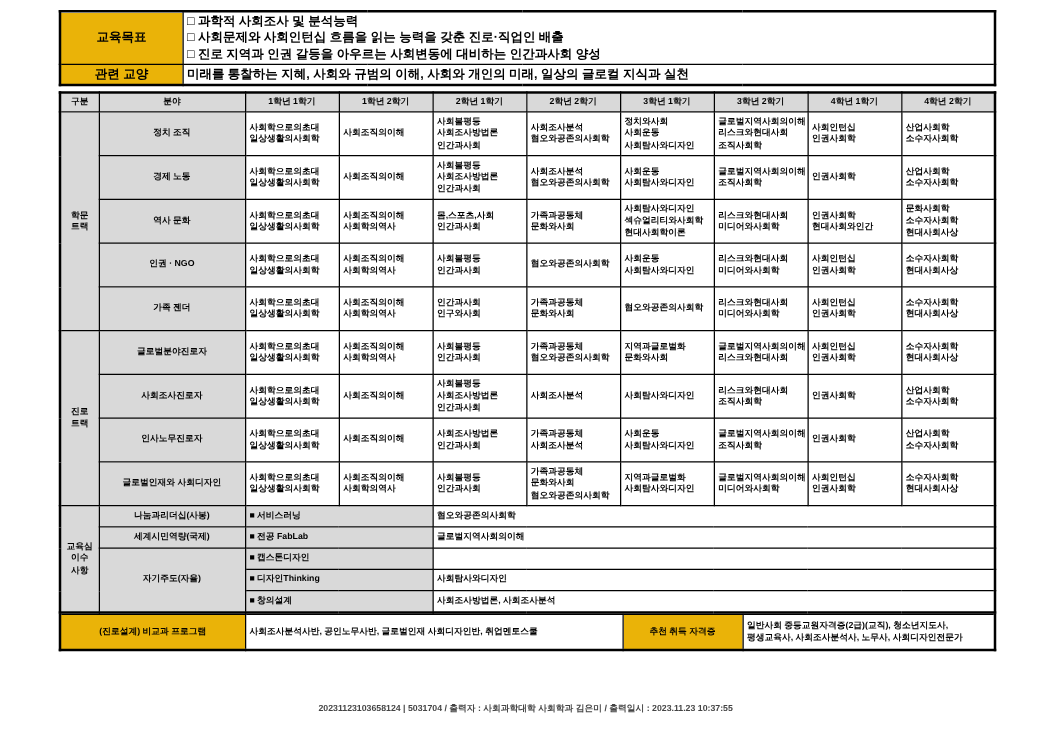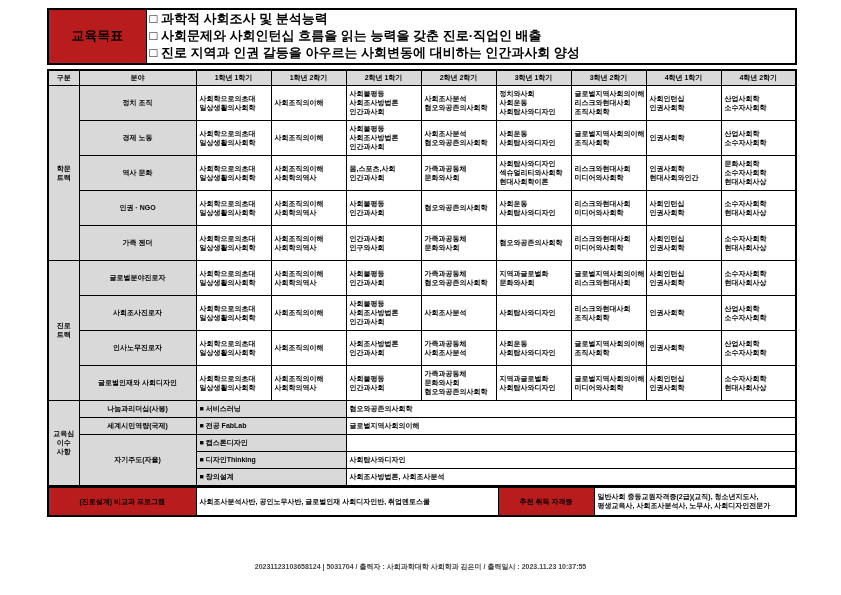--- a/index.html
+++ b/index.html
@@ -2,25 +2,25 @@
 <html><head>
 <meta charset="utf-8">
 <style>
   html,body{margin:0;padding:0;background:#ffffff;}
   body{width:841px;height:595px;font-family:"Liberation Sans","DejaVu Sans",sans-serif;color:#000;}
   .page{position:relative;width:841px;height:595px;overflow:hidden;}
   .content{position:absolute;left:47px;top:8px;width:748px;}
   .title{font-size:16px;font-weight:bold;color:#9b3732;margin:0 0 7px 0;letter-spacing:-0.5px;}
   table{border-collapse:collapse;table-layout:fixed;width:748px;}
   td{border:1px solid #000;padding:1px 3px;font-size:7px;font-weight:bold;line-height:1.3;overflow:hidden;vertical-align:middle;word-break:keep-all;}
-  .gray{background:#b91c1c;}
+  .gray{background:#eab308;}
   .c{text-align:center;}
   .l{text-align:left;}
   .info{margin-bottom:4px;border:2px solid #000;}
-  .info td{font-size:13px;margin-top:48px;}
+  .info td{font-size:10px;margin-top:48px;}
   .info tr.goal td{height:27px;}
   .info tr.slim td{height:12px;}
   .grid{border:2px solid #000;}
   .grid thead td{height:12px;background:#d9d9d9;text-align:center;}
   .grid tr.main td{height:32px;}
   .grid tr.xrow td{height:14px;}
   .group-cell{background:#d9d9d9;text-align:center;white-space:normal;}
   .field-cell{background:#d9d9d9;text-align:center;}
   .course-cell{text-align:left;}
   .program-cell{background:#d9d9d9;text-align:left;}
@@ -48,20 +48,24 @@
       </colgroup>
       <tbody>
         <tr class="goal">
           <td class="gray c">교육목표</td>
           <td class="l" colspan="6">
             <span class="ln">□ 과학적 사회조사 및 분석능력</span>
             <span class="ln">□ 사회문제와 사회인턴십 흐름을 읽는 능력을 갖춘 진로·직업인 배출</span>
             <span class="ln">□ 진로 지역과 인권 갈등을 아우르는 사회변동에 대비하는 인간과사회 양성</span>
           </td>
         </tr>
+        <tr class="slim">
+          <td class="gray c">관련 교양</td>
+          <td class="l" colspan="6">미래를 통찰하는 지혜, 사회와 규범의 이해, 사회와 개인의 미래, 일상의 글로컬 지식과 실천</td>
+        </tr>
       </tbody>
     </table>
 
     <table class="grid">
       <colgroup>
         <col style="width:31px">
           <col style="width:117px">
         <col style="width:75px">
           <col style="width:75px">
           <col style="width:75px">

